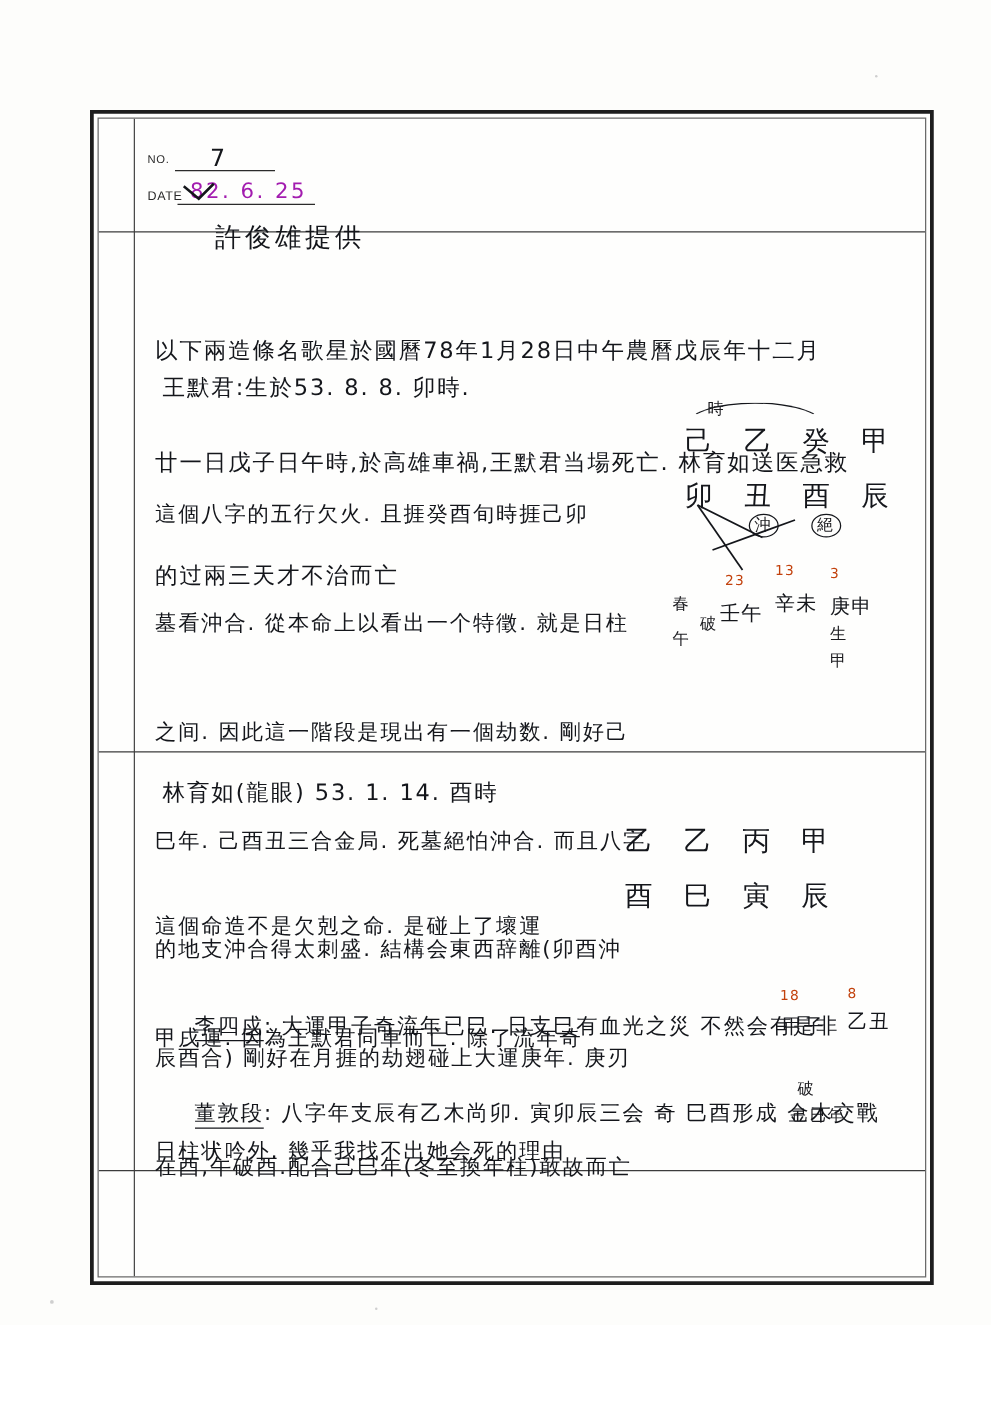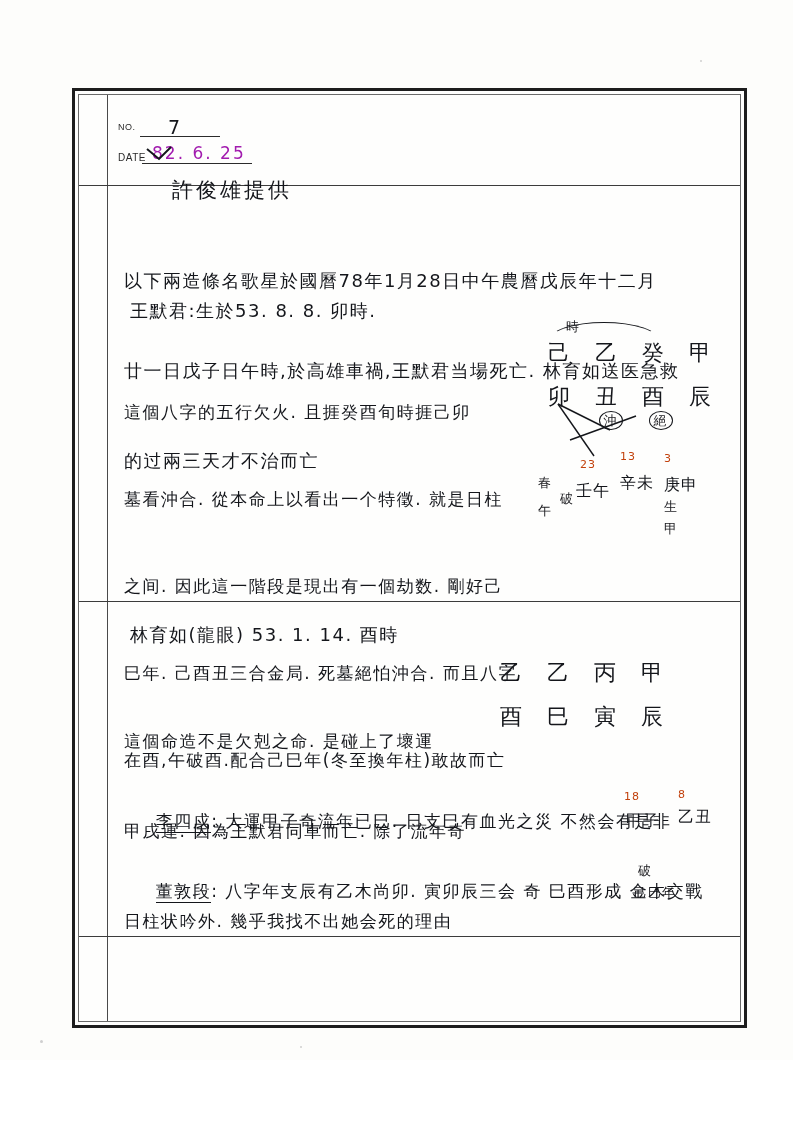--- a/index.html
+++ b/index.html
@@ -240,20 +240,22 @@
     <span class="ln">的过兩三天才不治而亡</span>
   </div>
 
   <div class="para hw" style="left:130px; top:296px; font-size:18px;">王默君:生於53. 8. 8. 卯時.</div>
 
   <div class="para hw" style="left:124px; top:340px; font-size:17px; line-height:29px; width:380px;">
     <span class="ln">這個八字的五行欠火. 且捱癸酉旬時捱己卯</span>
     <span class="ln">墓看沖合. 從本命上以看出一个特徵. 就是日柱</span>
     <span class="ln">之间. 因此這一階段是現出有一個劫数. 剛好己</span>
     <span class="ln">巳年. 己酉丑三合金局. 死墓絕怕沖合. 而且八字</span>
+    <span class="ln">的地支沖合得太刺盛. 結構会東西辞離(卯酉沖</span>
+    <span class="ln">辰酉合) 剛好在月捱的劫翅碰上大運庚年. 庚刃</span>
     <span class="ln">在酉,午破酉.配合己巳年(冬至換年柱)敢故而亡</span>
   </div>
 
   <div class="annot hw" style="left:566px; top:318px;">時</div>
   <div class="arc" style="left:548px; top:322px; width:110px; height:36px;"></div>
 
   <div class="bazi" style="left:548px; top:338px;">
     <div class="col">
       <div class="gz">己</div>
       <div class="gz">卯</div>

